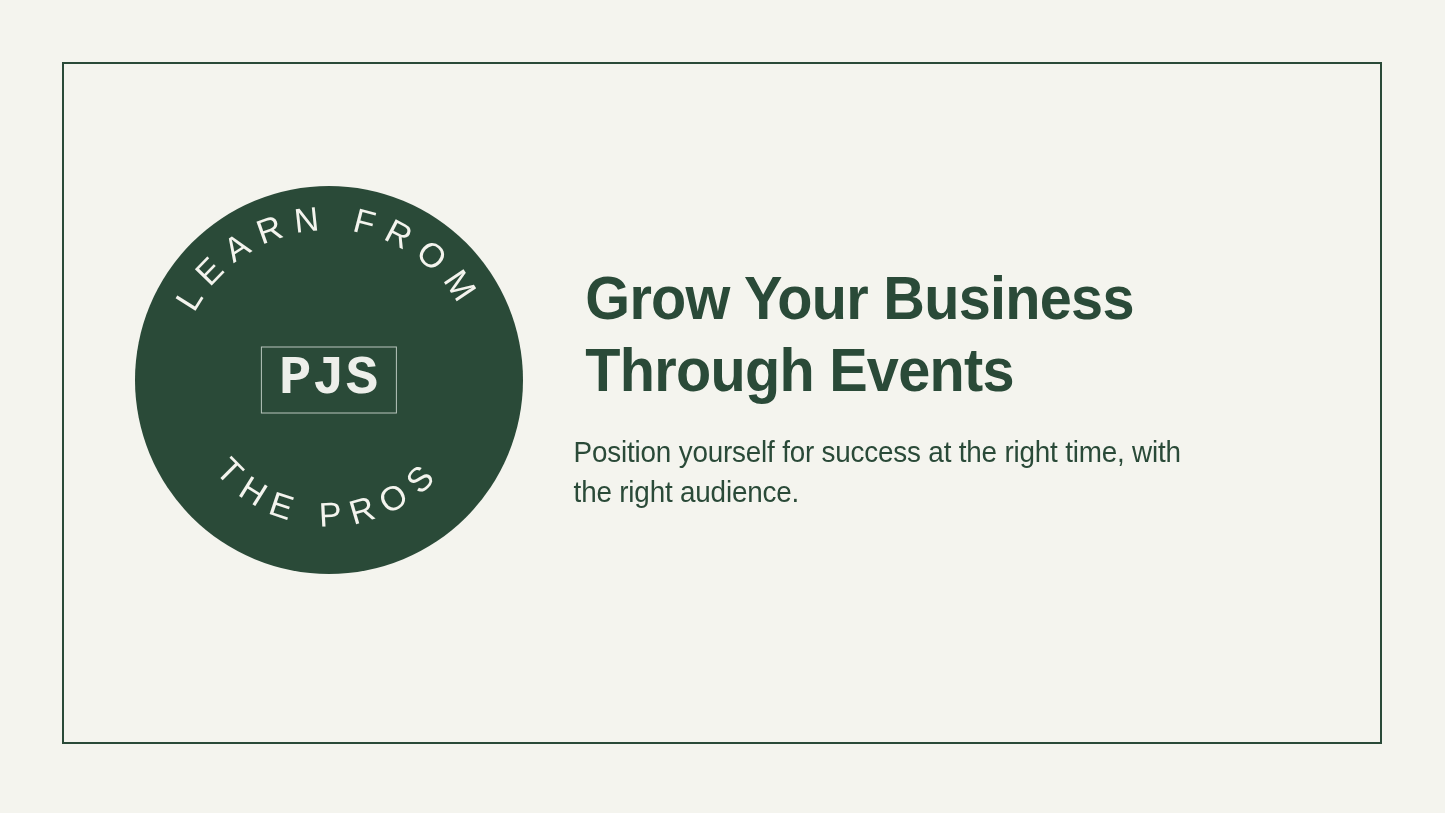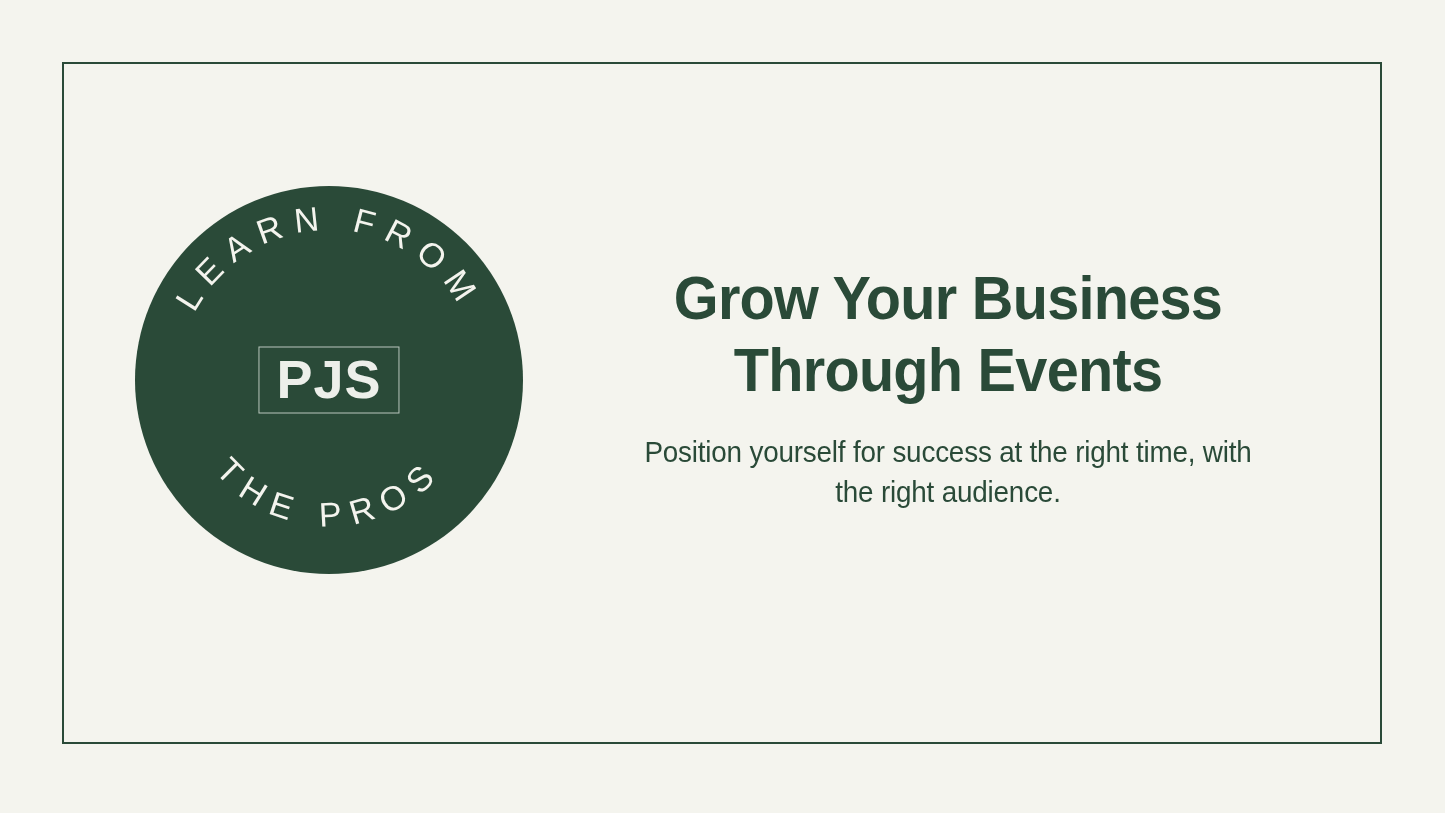--- a/index.html
+++ b/index.html
@@ -60,35 +60,35 @@
   #monogram-box {
     position: absolute;
     left: 50%;
     top: 50%;
     transform: translate(-50%, -50%);
     border: 1.5px solid #B9C6BD;
     padding: 4px 17px 7px 17px;
     line-height: 1;
   }
   #monogram-text {
-    font-family: Liberation Sans, sans-serif;
+    font-family: Liberation Mono, monospace;
     font-weight: 700;
     font-size: 54px;
     color: #EDEFEA;
     letter-spacing: 1px;
     display: block;
   }
 
   
   #text-block {
     position: absolute;
     left: 558px;
     top: 262px;
     width: 780px;
-    text-align: center;
+    text-align: left;
   }
   #headline {
     margin: 0;
     color: #2A4A38;
     font-family: "Liberation Sans", sans-serif;
     font-weight: 700;
     font-size: 62px;
     line-height: 1.16;
     letter-spacing: -0.8px;
     transform: scaleX(0.93);

